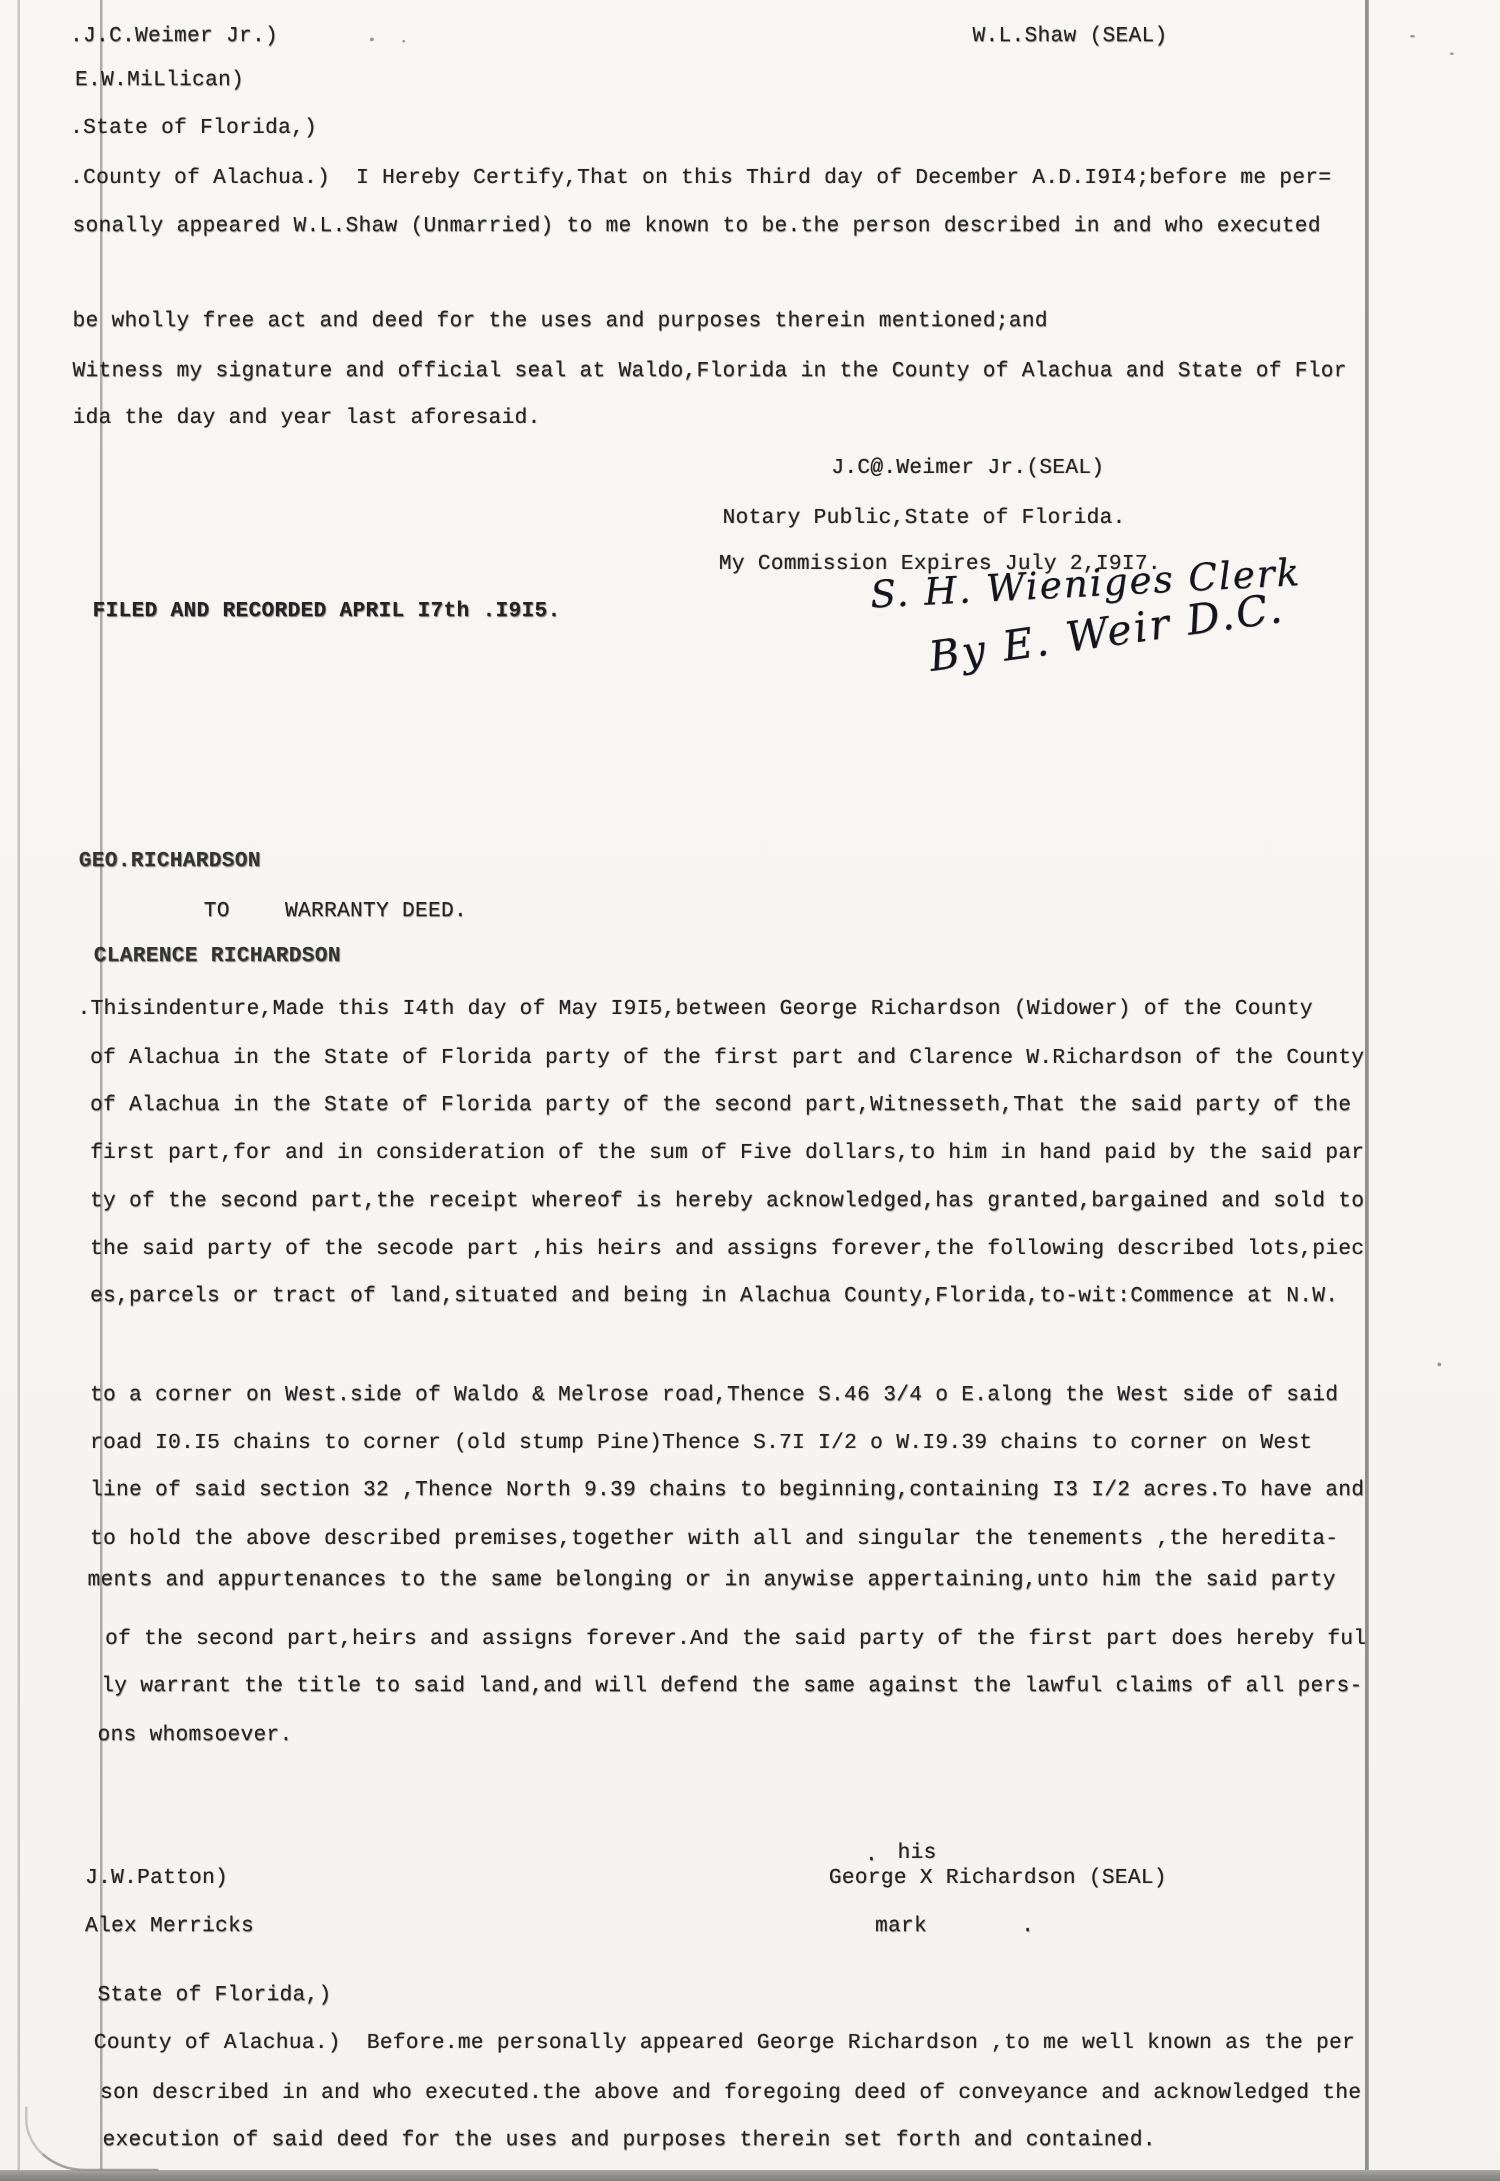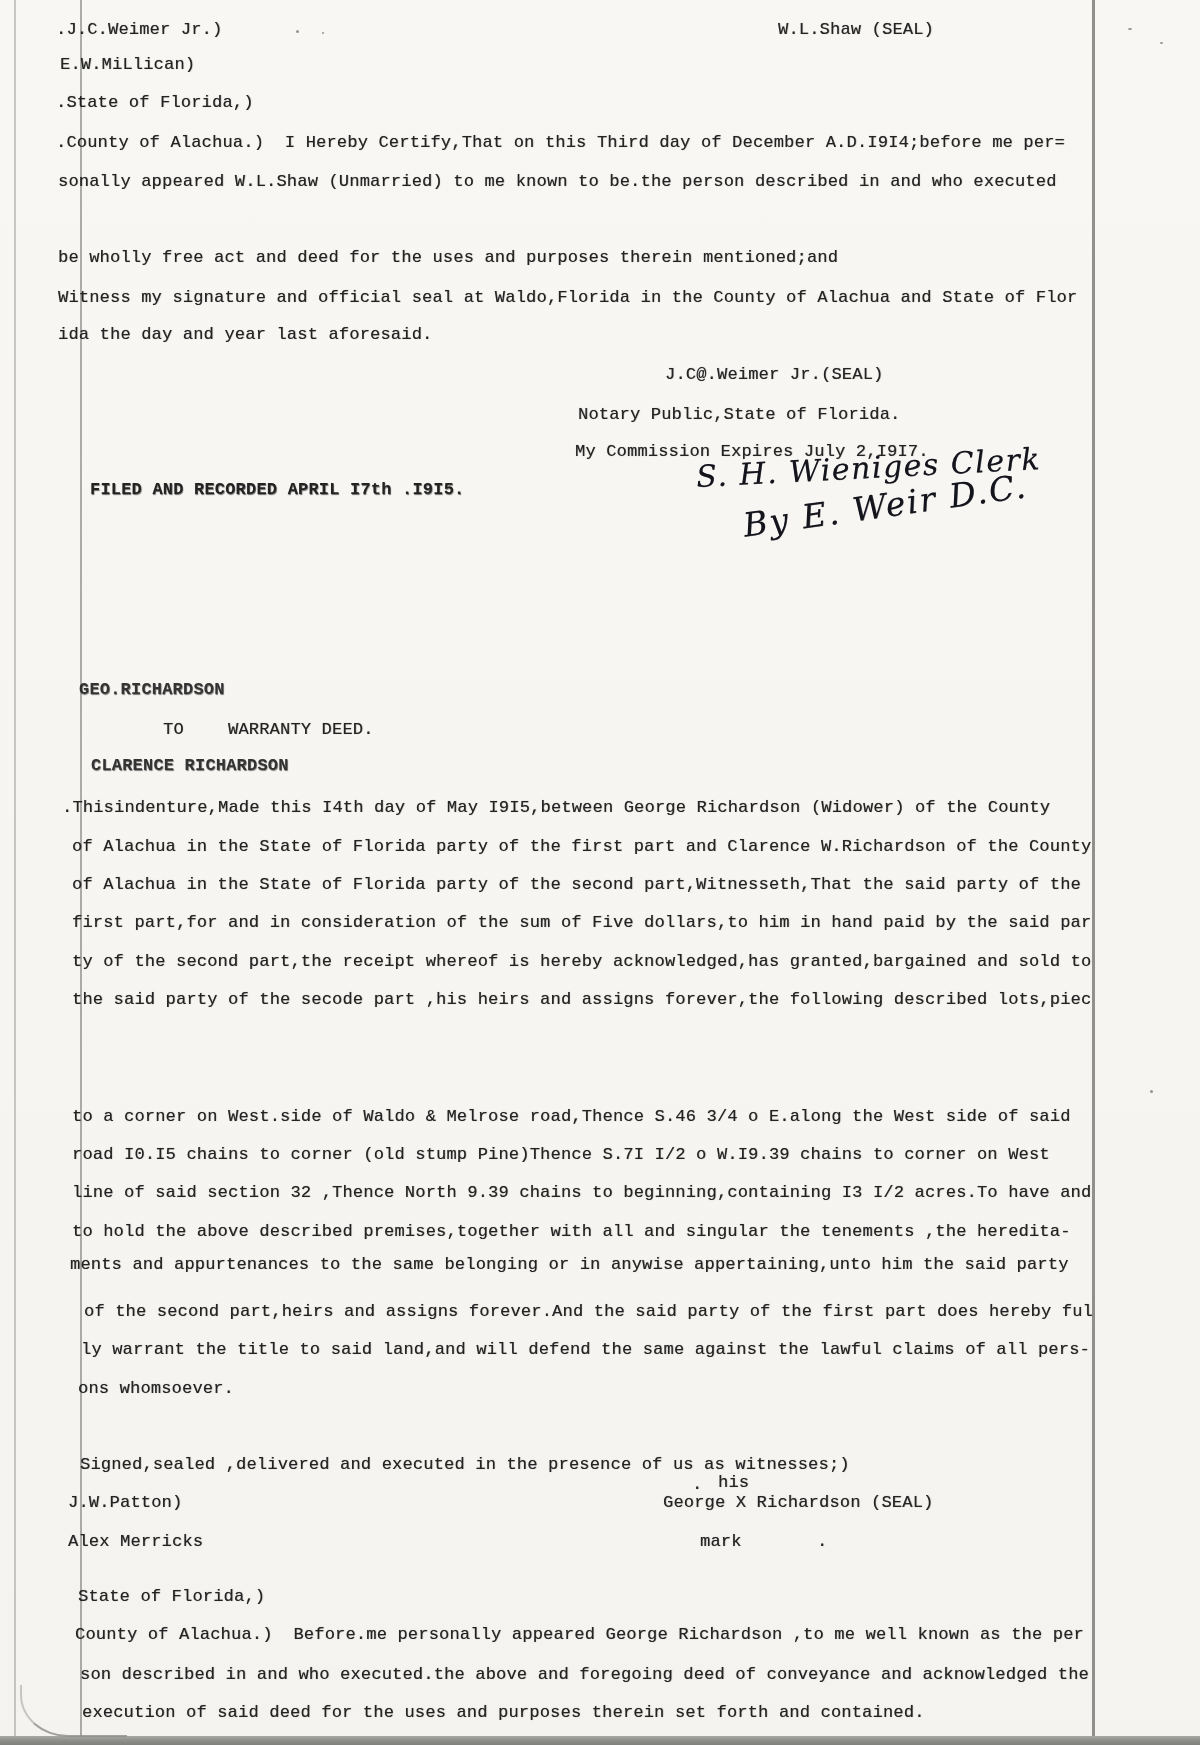--- a/index.html
+++ b/index.html
@@ -13,21 +13,21 @@
     color:#232323;
   }
   .ln{
     position:absolute;
     font-size:17px;
     line-height:22px;
     letter-spacing:0.2px;
     white-space:pre;
     text-shadow:0.4px 0.4px 0.8px rgba(25,25,25,0.55);
   }
-  .bold{font-weight:bold;text-shadow:0.6px 0.5px 1px rgba(15,15,15,0.6);margin-left:16px;}
+  .bold{font-weight:bold;text-shadow:0.6px 0.5px 1px rgba(15,15,15,0.6);}
   .smudge{opacity:0.92;filter:blur(0.2px);}
   .vline{position:absolute;top:0;bottom:0;}
   .edge-left{left:14px;width:1.5px;background:rgba(110,110,110,0.35);}
   .margin-line{left:80px;width:2px;background:rgba(80,80,78,0.45);}
   .right-line{left:1092px;width:2.5px;background:rgba(60,60,58,0.55);}
   .bottom-strip{
     position:absolute;left:0;right:0;bottom:0;height:9px;
     background:linear-gradient(180deg,#a8a8a5 0%,#8c8c89 55%,#7f7f7c 100%);
   }
   .corner-curve{
@@ -86,29 +86,29 @@
   <div class="ln" style="top:719px;left:163px">TO</div>
   <div class="ln" style="top:719px;left:228px">WARRANTY DEED.</div>
   <div class="ln bold smudge" style="top:755px;left:75px">CLARENCE RICHARDSON</div>
 
   <div class="ln" style="top:797px;left:62px">.Thisindenture,Made this I4th day of May I9I5,between George Richardson (Widower) of the County</div>
   <div class="ln" style="top:836px;left:72px">of Alachua in the State of Florida party of the first part and Clarence W.Richardson of the County</div>
   <div class="ln" style="top:874px;left:72px">of Alachua in the State of Florida party of the second part,Witnesseth,That the said party of the</div>
   <div class="ln" style="top:912px;left:72px">first part,for and in consideration of the sum of Five dollars,to him in hand paid by the said par</div>
   <div class="ln" style="top:951px;left:72px">ty of the second part,the receipt whereof is hereby acknowledged,has granted,bargained and sold to</div>
   <div class="ln" style="top:989px;left:72px">the said party of the secode part ,his heirs and assigns forever,the following described lots,piec</div>
+  <div class="ln" style="top:1027px;left:72px">es,parcels or tract of land,situated and being in Alachua County,Florida,to-wit:Commence at N.W.</div>
   <div class="ln" style="top:1106px;left:72px">to a corner on West.side of Waldo &amp; Melrose road,Thence S.46 3/4 o E.along the West side of said</div>
   <div class="ln" style="top:1144px;left:72px">road I0.I5 chains to corner (old stump Pine)Thence S.7I I/2 o W.I9.39 chains to corner on West</div>
   <div class="ln" style="top:1182px;left:72px">line of said section 32 ,Thence North 9.39 chains to beginning,containing I3 I/2 acres.To have and</div>
   <div class="ln" style="top:1221px;left:72px">to hold the above described premises,together with all and singular the tenements ,the heredita-</div>
   <div class="ln" style="top:1254px;left:70px">ments and appurtenances to the same belonging or in anywise appertaining,unto him the said party</div>
   <div class="ln" style="top:1339px;left:81px">ly warrant the title to said land,and will defend the same against the lawful claims of all pers-</div>
   <div class="ln" style="top:1301px;left:84px">of the second part,heirs and assigns forever.And the said party of the first part does hereby ful</div>
   <div class="ln" style="top:1378px;left:78px">ons whomsoever.</div>
-  <div class="ln" style="top:1454px;left:80px">Signed,sealed ,delivered and executed in the presence of us as witnesses;)</div>
 
   <div class="ln" style="top:1474px;left:692px">.</div>
   <div class="ln" style="top:1472px;left:718px">his</div>
   <div class="ln" style="top:1492px;left:68px">J.W.Patton)</div>
   <div class="ln" style="top:1492px;left:663px">George X Richardson (SEAL)</div>
   <div class="ln" style="top:1531px;left:68px">Alex Merricks</div>
   <div class="ln" style="top:1531px;left:700px">mark</div>
   <div class="ln" style="top:1531px;left:817px">.</div>
 
   <div class="ln" style="top:1586px;left:78px">State of Florida,)</div>

